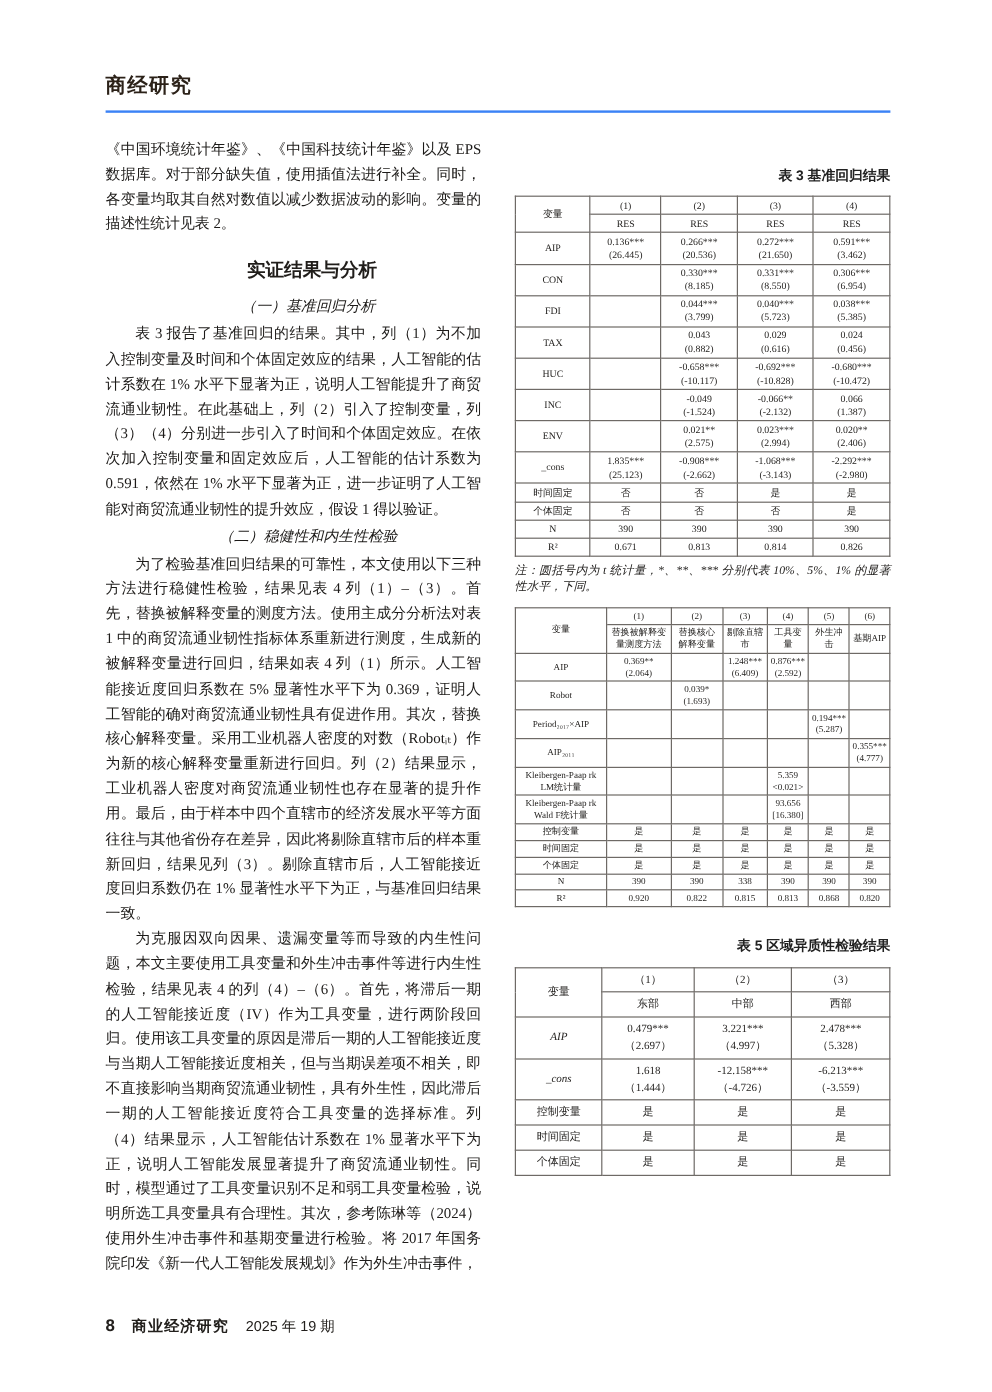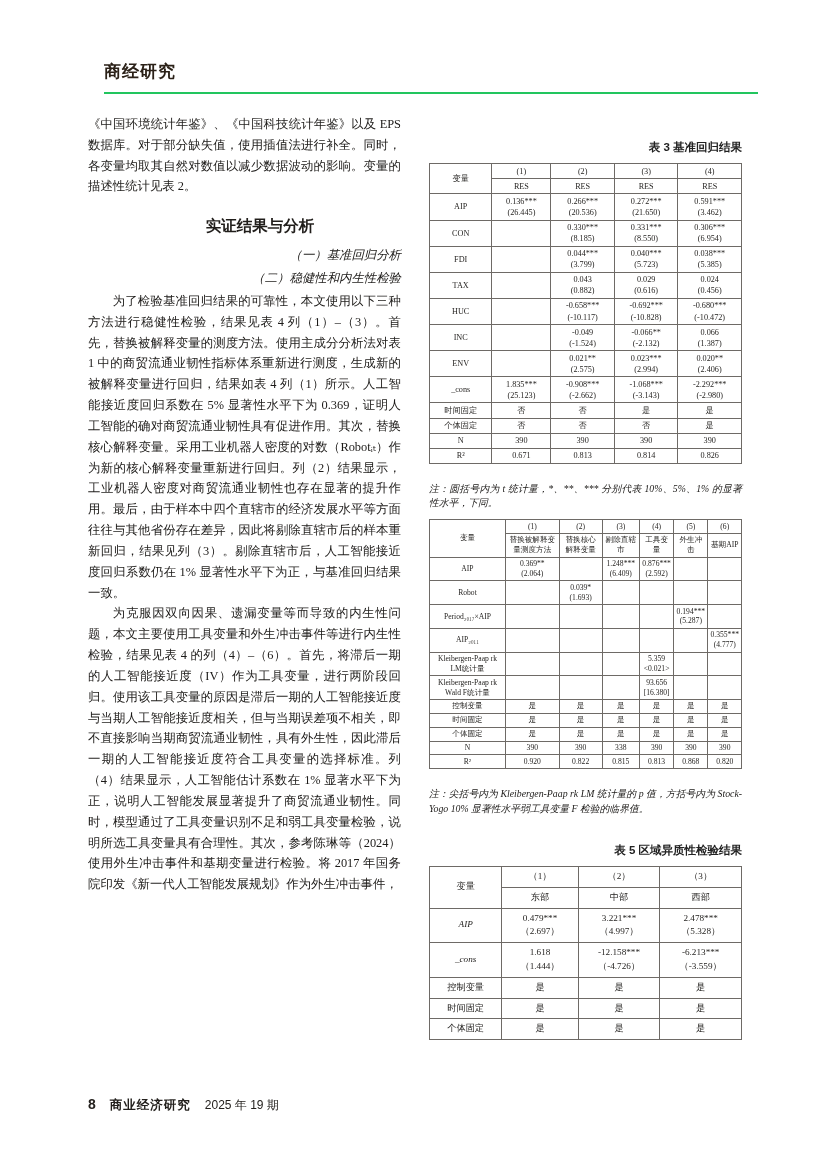--- a/index.html
+++ b/index.html
@@ -1,59 +1,59 @@
 <!DOCTYPE html>
 <html><head>
 <meta charset="utf-8">
 <style>
   html,body{margin:0;padding:0;background:#ffffff;}
   .page{
     position:relative;width:827px;height:1160px;background:#ffffff;
     font-family:"Liberation Serif","DejaVu Serif",serif;color:#1c1a18;overflow:hidden;
   }
   .masthead{
-    position:absolute;left:104px;top:60px;width:654px;
-    border-bottom:2px solid #22c55e;padding-bottom:9px;
+    position:absolute;left:88px;top:60px;width:654px;
+    border-bottom:2px solid #3b82f6;padding-bottom:9px;
   }
   .masthead .title{
     font-family:"Liberation Sans","DejaVu Sans",sans-serif;
     font-weight:700;font-size:17px;letter-spacing:1px;color:#2b2118;
   }
   .columns{
     position:absolute;left:88px;top:114px;width:654px;
     display:flex;gap:28px;align-items:flex-start;
   }
   .col{width:313px;font-size:12.4px;line-height:1.68;text-align:justify;}
   .para{margin:0 0 0 0;}
   .para.indent{text-indent:2em;}
   .section-heading{
     font-family:"Liberation Sans","DejaVu Sans",sans-serif;
     font-weight:700;font-size:15.5px;color:#201d1a;
     margin:16px 0 6px 0;padding-left:2em;text-align:center;
   }
-  .sub-heading{font-style:italic;padding-left:2em;margin:2px 0;text-align:right;}
+  .sub-heading{font-style:italic;padding-left:2em;margin:2px 0;text-align:center;}
   .tbl-title{
     font-family:"Liberation Sans","DejaVu Sans",sans-serif;
     font-weight:700;font-size:11.5px;text-align:right;margin:24px 0 6px 0;color:#222;
   }
   table.data-table{
     width:100%;border-collapse:collapse;text-align:center;
     font-family:"Liberation Serif","DejaVu Serif",serif;color:#262422;
     margin:0 0 4px 0;
   }
   table.data-table th,table.data-table td{
     border:1px solid #6e6a66;font-weight:400;white-space:pre-line;
     padding:1.5px 2px;vertical-align:middle;
   }
   table.t3{font-size:8.2px;line-height:1.35;}
   table.t4{font-size:7.6px;line-height:1.3;}
   table.t5{font-size:9.2px;line-height:1.5;}
   table.t5 th,table.t5 td{padding:3px 2px;}
   table.data-table th.em,table.data-table td.em{font-style:italic;}
-  .tbl-note{font-size:9.8px;font-style:italic;line-height:1.5;margin:18px 0 8px 0;text-align:justify;}
+  .tbl-note{font-size:9.8px;font-style:italic;line-height:1.5;margin:5px 0 8px 0;text-align:justify;}
   .footer{
     position:absolute;left:88px;top:1096px;width:654px;
     display:flex;align-items:baseline;gap:14px;
     font-family:"Liberation Sans","DejaVu Sans",sans-serif;font-size:12.5px;color:#23201d;
   }
   .footer .pageno{font-weight:700;font-size:14px;}
   .footer .journal{font-weight:700;letter-spacing:1px;text-align:right;}
   .footer .issue{font-size:12px;}
 </style>
 </head>
@@ -64,20 +64,21 @@
   <div class="masthead">
     <span class="title">商经研究</span>
   </div>
 
   <div class="columns">
 
     <div class="col">
       <p class="para">《中国环境统计年鉴》、《中国科技统计年鉴》以及 EPS 数据库。对于部分缺失值，使用插值法进行补全。同时，各变量均取其自然对数值以减少数据波动的影响。变量的描述性统计见表 2。</p>
       <div class="section-heading">实证结果与分析</div>
       <div class="sub-heading">（一）基准回归分析</div>
+      <p class="para indent">表 3 报告了基准回归的结果。其中，列（1）为不加入控制变量及时间和个体固定效应的结果，人工智能的估计系数在 1% 水平下显著为正，说明人工智能提升了商贸流通业韧性。在此基础上，列（2）引入了控制变量，列（3）（4）分别进一步引入了时间和个体固定效应。在依次加入控制变量和固定效应后，人工智能的估计系数为 0.591，依然在 1% 水平下显著为正，进一步证明了人工智能对商贸流通业韧性的提升效应，假设 1 得以验证。</p>
       <div class="sub-heading">（二）稳健性和内生性检验</div>
       <p class="para indent">为了检验基准回归结果的可靠性，本文使用以下三种方法进行稳健性检验，结果见表 4 列（1）–（3）。首先，替换被解释变量的测度方法。使用主成分分析法对表 1 中的商贸流通业韧性指标体系重新进行测度，生成新的被解释变量进行回归，结果如表 4 列（1）所示。人工智能接近度回归系数在 5% 显著性水平下为 0.369，证明人工智能的确对商贸流通业韧性具有促进作用。其次，替换核心解释变量。采用工业机器人密度的对数（Robotᵢₜ）作为新的核心解释变量重新进行回归。列（2）结果显示，工业机器人密度对商贸流通业韧性也存在显著的提升作用。最后，由于样本中四个直辖市的经济发展水平等方面往往与其他省份存在差异，因此将剔除直辖市后的样本重新回归，结果见列（3）。剔除直辖市后，人工智能接近度回归系数仍在 1% 显著性水平下为正，与基准回归结果一致。</p>
       <p class="para indent">为克服因双向因果、遗漏变量等而导致的内生性问题，本文主要使用工具变量和外生冲击事件等进行内生性检验，结果见表 4 的列（4）–（6）。首先，将滞后一期的人工智能接近度（IV）作为工具变量，进行两阶段回归。使用该工具变量的原因是滞后一期的人工智能接近度与当期人工智能接近度相关，但与当期误差项不相关，即不直接影响当期商贸流通业韧性，具有外生性，因此滞后一期的人工智能接近度符合工具变量的选择标准。列（4）结果显示，人工智能估计系数在 1% 显著水平下为正，说明人工智能发展显著提升了商贸流通业韧性。同时，模型通过了工具变量识别不足和弱工具变量检验，说明所选工具变量具有合理性。其次，参考陈琳等（2024）使用外生冲击事件和基期变量进行检验。将 2017 年国务院印发《新一代人工智能发展规划》作为外生冲击事件，</p>
     </div>
 
     <div class="col">
 
       <div class="tbl-title">表 3 基准回归结果</div>
       <table class="data-table t3" data-table="right_column.table3">
           <thead>
@@ -333,21 +334,20 @@
               <th>R²</th>
               <td>0.920</td>
               <td>0.822</td>
               <td>0.815</td>
               <td>0.813</td>
               <td>0.868</td>
               <td>0.820</td>
             </tr>
           </tbody>
         </table>
-      <p class="tbl-note">注：尖括号内为 Kleibergen-Paap rk LM 统计量的 p 值，方括号内为 Stock-Yogo 10% 显著性水平弱工具变量 F 检验的临界值。</p>
 
       <div class="tbl-title">表 5 区域异质性检验结果</div>
       <table class="data-table t5" data-table="right_column.table5">
           <thead>
             <tr>
               <th rowspan="2">变量</th>
               <th>（1）</th>
               <th>（2）</th>
               <th>（3）</th>
             </tr>

